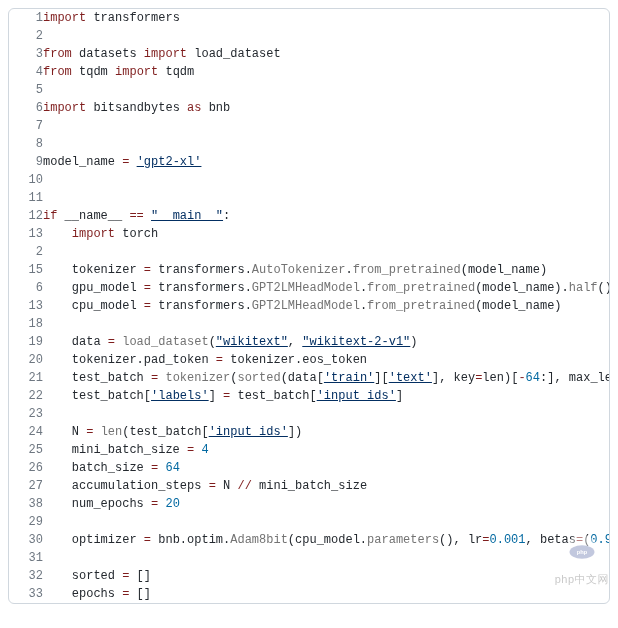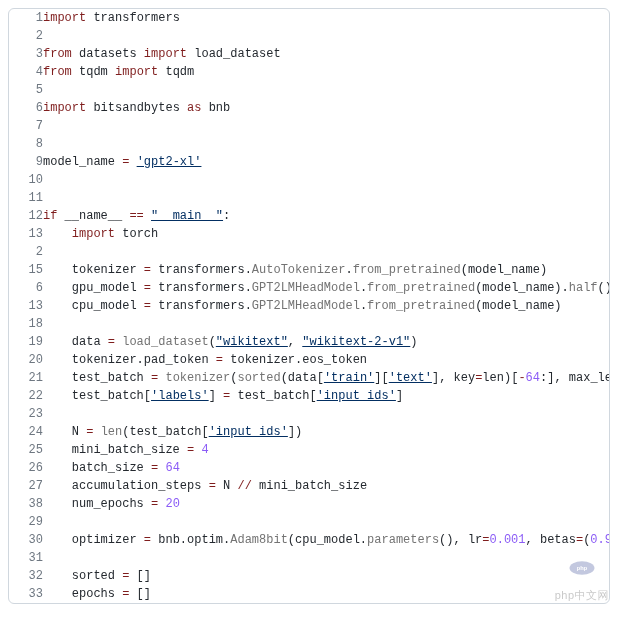--- a/index.html
+++ b/index.html
@@ -38,27 +38,27 @@
   }
   .line-code {
     padding: 0 10px 0 8px;
     white-space: pre;
     font-size: 12px;
     color: #24292f;
   }
   .k { color: #7f1d1d; }   
   .s { color: #032f62; text-decoration: underline; }   
   .fn { color: #737373; }  
-  .n { color: #8b5cf6; }   
+  .n { color: #0369a1; }   
   .p { color: #24292f; }   
 
   .watermark {
     position: absolute;
     right: 0px;
-    bottom: 0px;
+    bottom: 16px;
     pointer-events: none;
     opacity: 0.45;
   }
   .wm-logo {
     width: 34px;
     height: 34px;
     border-radius: 50%;
     background: #ffffff;
     display: flex;
     align-items: center;

